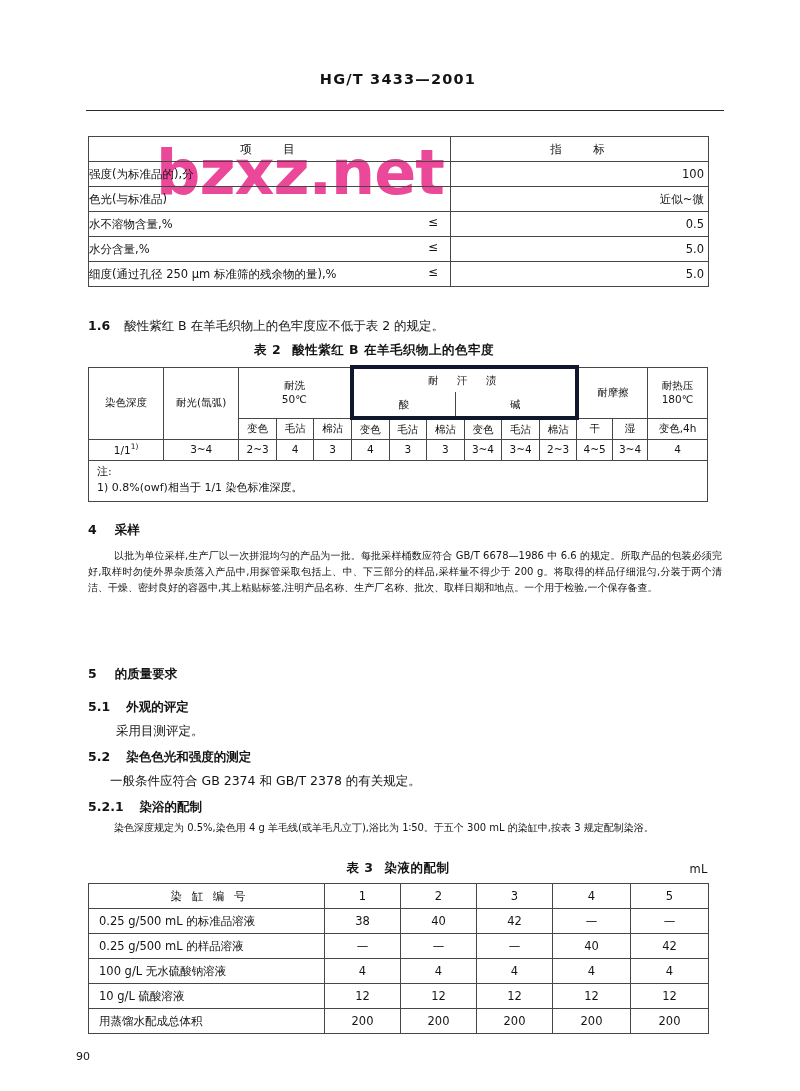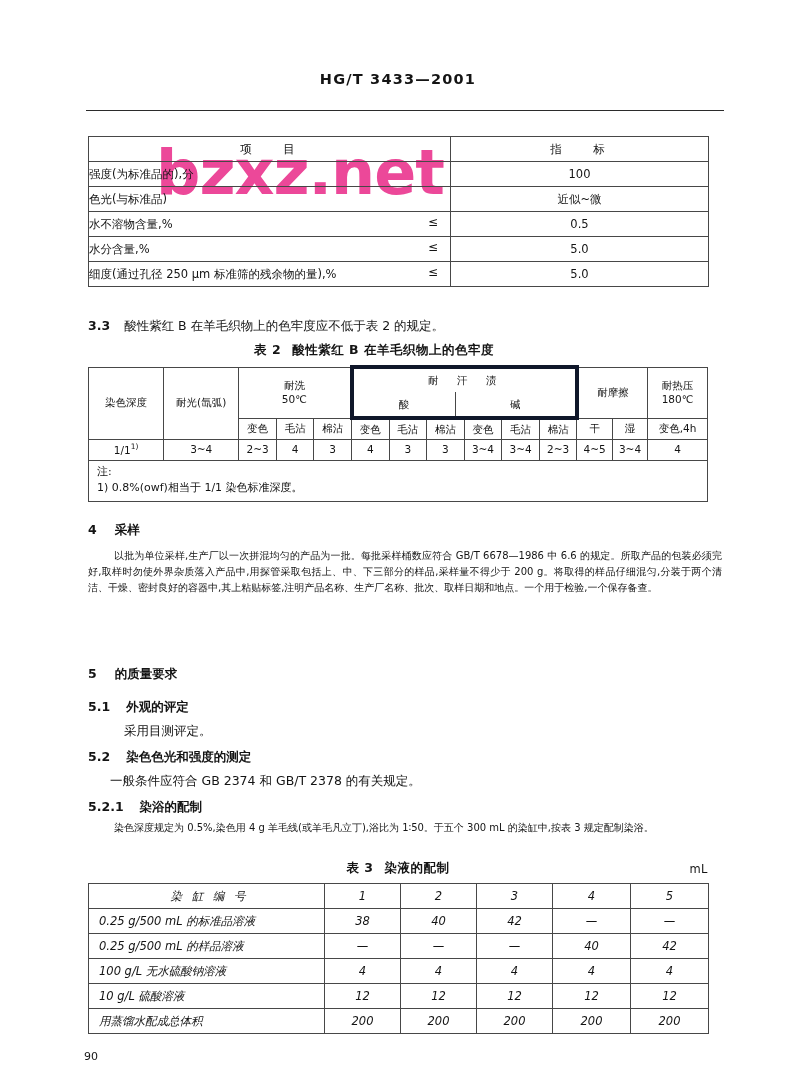--- a/index.html
+++ b/index.html
@@ -84,21 +84,21 @@
     vertical-align: middle;
   }
   table.doc.thickframe { border: 1.6px solid #2b2b2b; }
 
   
   #table1-wrap { position: absolute; left: 88px; top: 128px; width: 620px; }
   #table1 { margin-top: 8px; }
   #table1 td { height: 25px; }
   #table1 .t1-item { text-align: left; padding-left: 0; }
   #table1 .t1-le { text-align: right; padding-right: 12px; font-size: 12px; }
-  #table1 .t1-val { text-align: center; }
+  #table1 .t1-val { text-align: right; }
   #table1 .t1-head { text-align: center; letter-spacing: 10px; padding-left: 10px; }
 
   
   .clause-num {
     font-weight: 700;
     font-size: 12.5px;
   }
   .clause-line {
     position: absolute;
     font-size: 12.5px;
@@ -119,29 +119,29 @@
   #table2 { margin-top: 6px; }
   #table2 td { text-align: center; font-size: 10.5px; padding: 2px 1px; }
   #table2 .tall { height: 48px; }
   #table2 .sub { height: 21px; }
   #table2 .datarow td { height: 21px; font-size: 10.5px; }
   #table2 .noteCell { text-align: left; padding: 3px 8px 4px 8px; height: 38px; font-size: 11px; line-height: 1.5; }
   #table2 sup { font-size: 7.5px; vertical-align: super; }
 
   
   #table3-wrap { position: absolute; left: 88px; top: 860px; width: 620px; }
-  #table3 { margin-top: 6px; font-style: italic; }
+  #table3 { margin-top: 6px; }
   #table3 td { height: 25px; font-size: 11.5px; text-align: center; }
   #table3 .rowlabel { text-align: left; padding-left: 10px; }
   #table3 .rowlabel.center { text-align: center; letter-spacing: 3px; }
   #table3 .vthick { border-left: 1.6px solid #2b2b2b; }
 
   .page-number {
     position: absolute;
-    left: 84px;
+    left: 76px;
     top: 1050px;
     font-size: 11px;
   }
 </style>
 </head>
 <body>
 
 <div class="page">
 
   <div class="watermark">bzxz.net</div>
@@ -195,21 +195,21 @@
               <span>细度(通过孔径 250 μm 标准筛的残余物的量),%</span>
               <span class="t1-le" style="position:absolute;right:0;top:3px;width:60px">≤</span>
             </td>
             <td class="t1-val">5.0</td>
           </tr>
         </tbody>
       </table>
     </div>
 
     <div class="clause-line" style="left:88px; top:317px;">
-      <span class="clause-num">3.3</span>
+      <span class="clause-num">1.6</span>
       <span style="display:inline-block;width:10px"></span><span>酸性紫红 B 在羊毛织物上的色牢度应不低于表 2 的规定。</span>
     </div>
 
     <div id="table2-wrap">
       <div class="tbl-caption">
         <span>表 2</span><span class="cap-gap"></span><span>酸性紫红 B 在羊毛织物上的色牢度</span>
       </div>
       <table class="doc thickframe" id="table2">
         <colgroup>
           <col style="width:68px">
@@ -296,21 +296,21 @@
 
     <div class="clause-line" style="left:88px; top:665px;">
       <span class="clause-num">5</span>
       <span style="display:inline-block;width:14px"></span><span class="clause-num">的质量要求</span>
     </div>
 
     <div class="clause-line" style="left:88px; top:698px;">
       <span class="clause-num">5.1</span>
       <span style="display:inline-block;width:12px"></span><span class="clause-num">外观的评定</span>
     </div>
-    <div class="clause-line" style="left:124px; top:722px;">采用目测评定。</div>
+    <div class="clause-line" style="left:116px; top:722px;">采用目测评定。</div>
 
     <div class="clause-line" style="left:88px; top:748px;">
       <span class="clause-num">5.2</span>
       <span style="display:inline-block;width:12px"></span><span class="clause-num">染色色光和强度的测定</span>
     </div>
     <div class="clause-line" style="left:110px; top:772px;">一般条件应符合 GB 2374 和 GB/T 2378 的有关规定。</div>
 
     <div class="clause-line" style="left:88px; top:798px;">
       <span class="clause-num">5.2.1</span>
       <span style="display:inline-block;width:12px"></span><span class="clause-num">染浴的配制</span>

